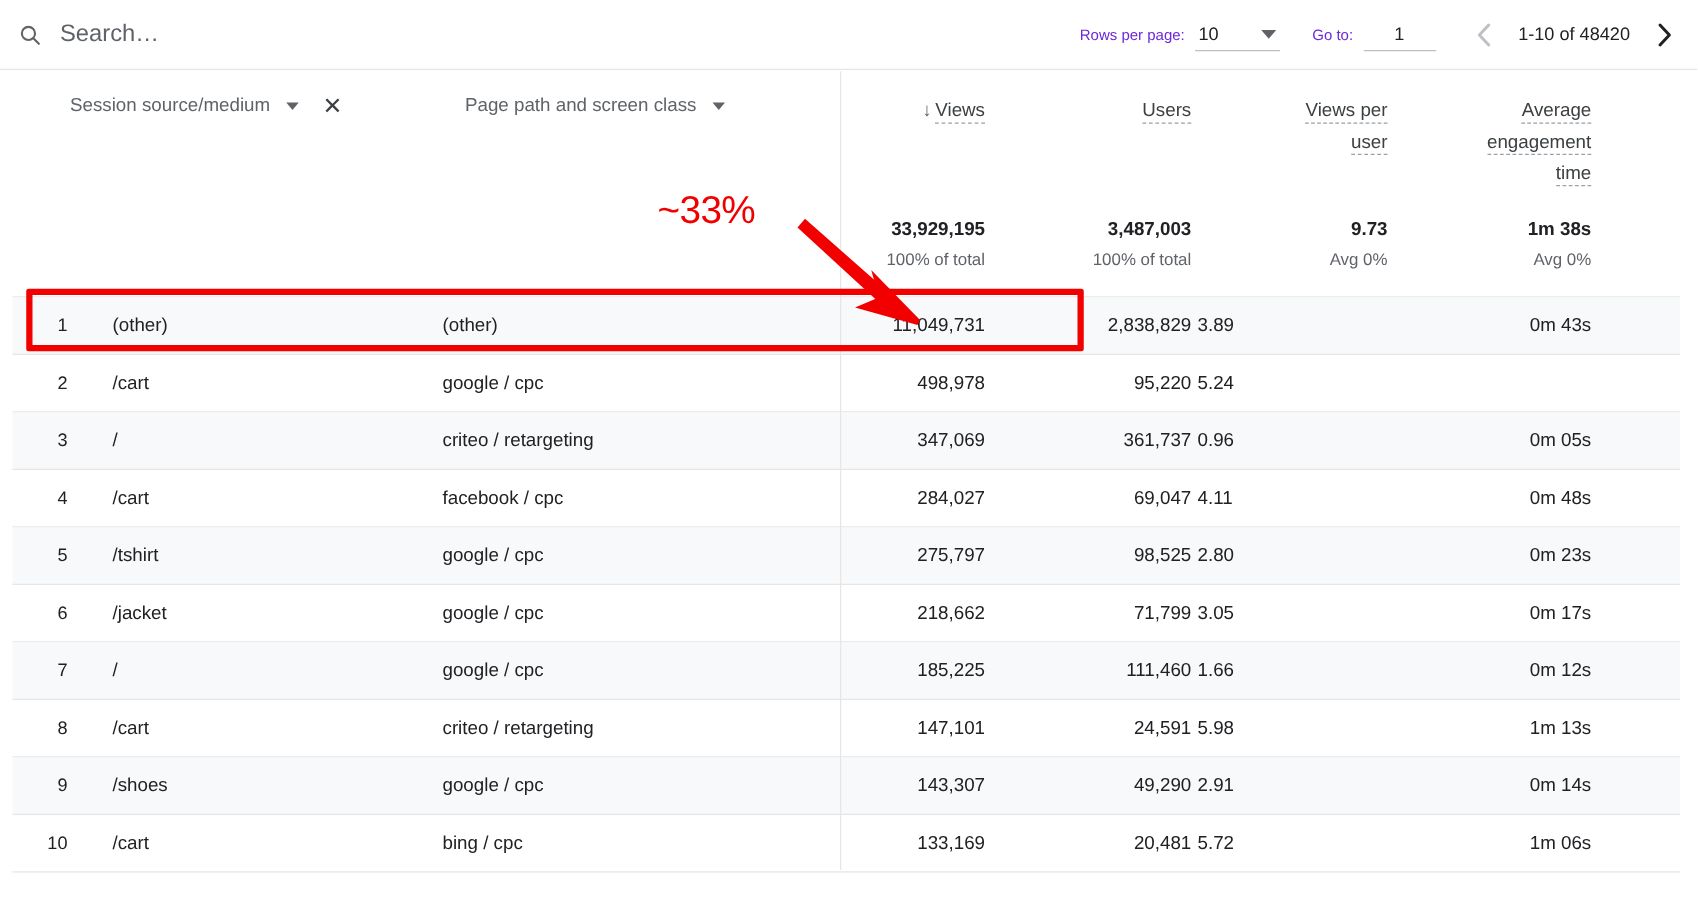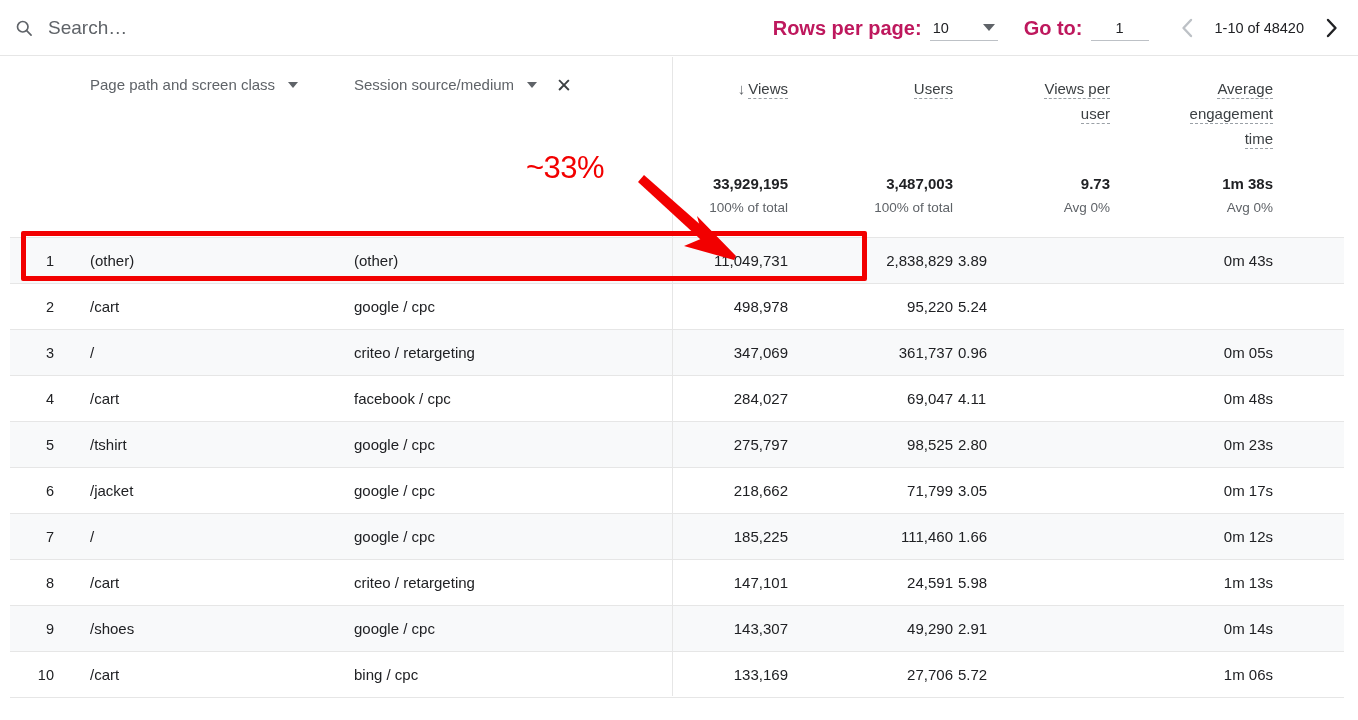--- a/index.html
+++ b/index.html
@@ -61,24 +61,23 @@
     position: absolute;
     right: 10px;
     top: 0;
     height: 56px;
     display: flex;
     align-items: center;
     gap: 0px;
   }
 
   .rpp-label, .goto-label {
-    font-size: 20px;
-    color: #be185d;
+    font-size: 12px;
+    color: #6d28d9;
     white-space: nowrap;
-    font-weight: bold;
   }
 
   .rpp-select {
     display: flex;
     align-items: center;
     margin-left: 8px;
     border-bottom: 1px solid #bdc1c6;
     height: 26px;
     width: 68px;
     justify-content: space-between;
@@ -330,33 +329,33 @@
     </div>
   </div>
 
   <div class="divider"></div>
 
   <div class="table">
 
     <div class="row header-row">
       <div class="cell c-rank"></div>
 
-      <div class="cell c-dim1">
-        <span class="hdr-dim">
-          <span>Page path and screen class</span>
-          <span class="caret-down"></span>
-        </span>
-      </div>
-
       <div class="cell c-dim2">
         <span class="hdr-dim">
           <span>Session source/medium</span>
           <span class="caret-down"></span>
         </span>
         <span class="close-x">✕</span>
+      </div>
+
+      <div class="cell c-dim1">
+        <span class="hdr-dim">
+          <span>Page path and screen class</span>
+          <span class="caret-down"></span>
+        </span>
       </div>
 
       <div class="cell c-views">
         <span class="hdr-metric"><span class="sort-arrow">↓</span><span class="u">Views</span></span>
       </div>
 
       <div class="cell c-users">
         <span class="hdr-metric"><span class="u">Users</span></span>
       </div>
 
@@ -471,21 +470,21 @@
           <div class="cell c-views">143,307</div>
           <div class="cell c-users">49,290</div>
           <div class="cell c-vpu">2.91</div>
           <div class="cell c-aet">0m 14s</div>
         </div>
         <div class="row data-row">
           <div class="cell c-rank">10</div>
           <div class="cell c-dim1">/cart</div>
           <div class="cell c-dim2">bing / cpc</div>
           <div class="cell c-views">133,169</div>
-          <div class="cell c-users">27,706</div>
+          <div class="cell c-users">20,481</div>
           <div class="cell c-vpu">5.72</div>
           <div class="cell c-aet">1m 06s</div>
         </div>
       </div>
   </div>
 
   <div class="anno-box"></div>
 
   <div class="anno-label">~33%</div>
 

